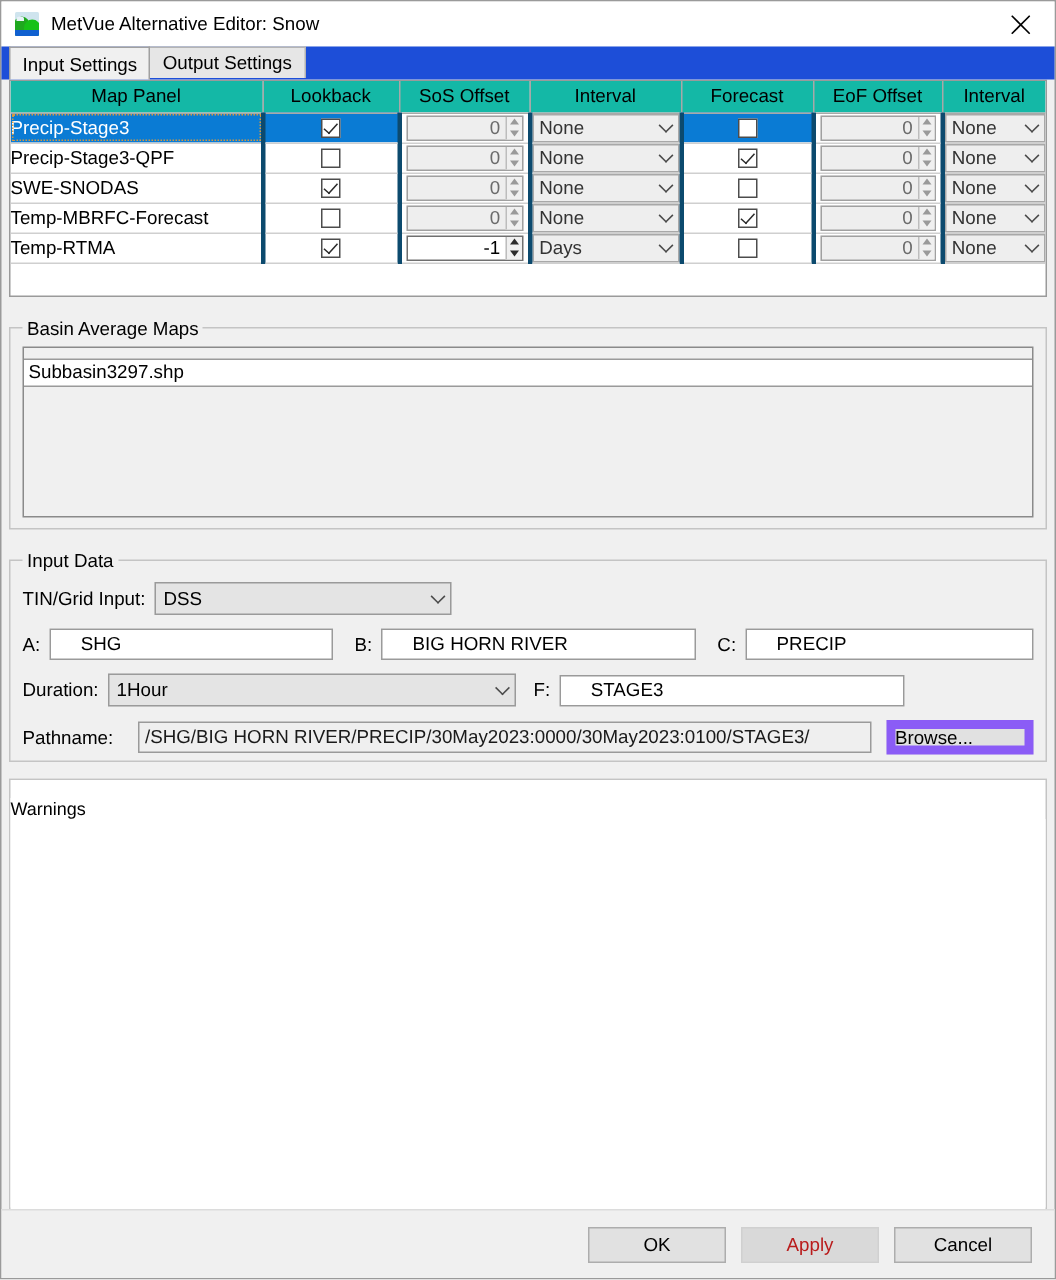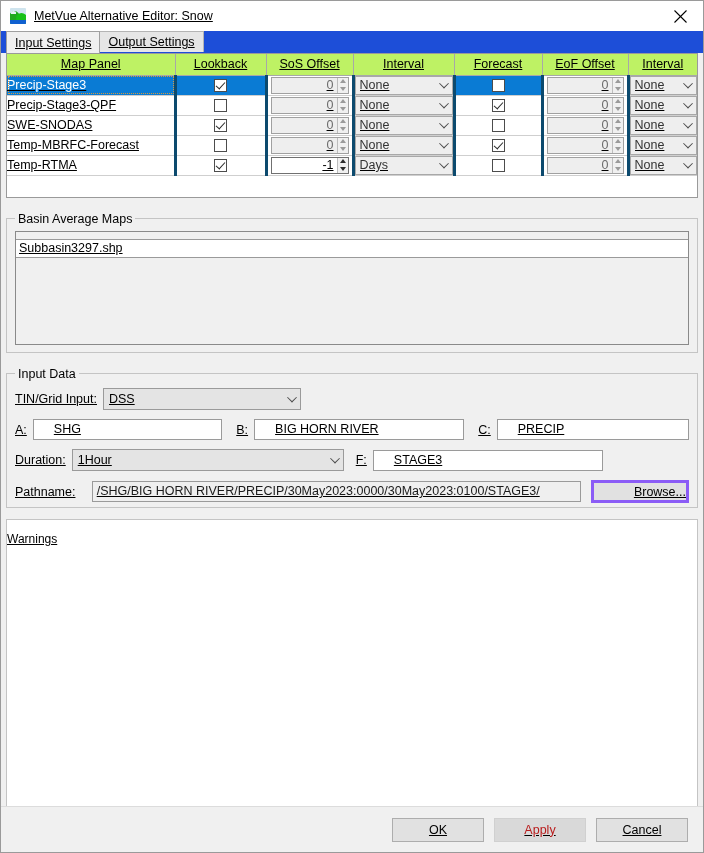--- a/index.html
+++ b/index.html
@@ -12,21 +12,20 @@
     color: #000;
     background: #ffffff;
   }
   #window {
     width: 704px; height: 853px;
     position: relative;
     background: #f0f0f0;
     border: 1px solid #9a9a9a;
     display: flex;
     flex-direction: column;
-    text-decoration: underline;
   }
 
   
   #titlebar {
     height: 30px;
     background: #ffffff;
     display: flex;
     align-items: center;
     flex: 0 0 30px;
     position: relative;
@@ -108,21 +107,21 @@
     flex: 0 0 145px;
     overflow: hidden;
   }
   table.grid {
     border-collapse: collapse;
     width: 100%;
     table-layout: fixed;
     font-size: 12.5px;
   }
   table.grid th {
-    background: #bef264;
+    background: #14b8a6;
     border-right: 1px solid #a8a8a8;
     border-bottom: 1px solid #a8a8a8;
     height: 21px;
     font-weight: normal;
     font-size: 12.5px;
     text-align: center;
     padding: 0;
     color: #000;
   }
   table.grid th:last-child { border-right: none; }
@@ -320,25 +319,25 @@
     background: #efefef;
     line-height: 19px;
     padding-left: 4px;
     font-size: 12.5px;
     color: #1a1a1a;
     overflow: hidden;
     white-space: nowrap;
   }
   .btn {
     height: 23px;
-    border: 3px solid #8b5cf6;
+    border: 6px solid #8b5cf6;
     background: #e1e1e1;
     display: flex;
     align-items: center;
-    justify-content: flex-end;
+    justify-content: flex-start;
     font-size: 12.5px;
     cursor: default;
   }
 
   #warnings-group {
     flex: 1 1 auto;
     margin-top: 11px;
     padding-top: 12px;
     background: #ffffff;
     border: 1px solid #c4c4c4;

